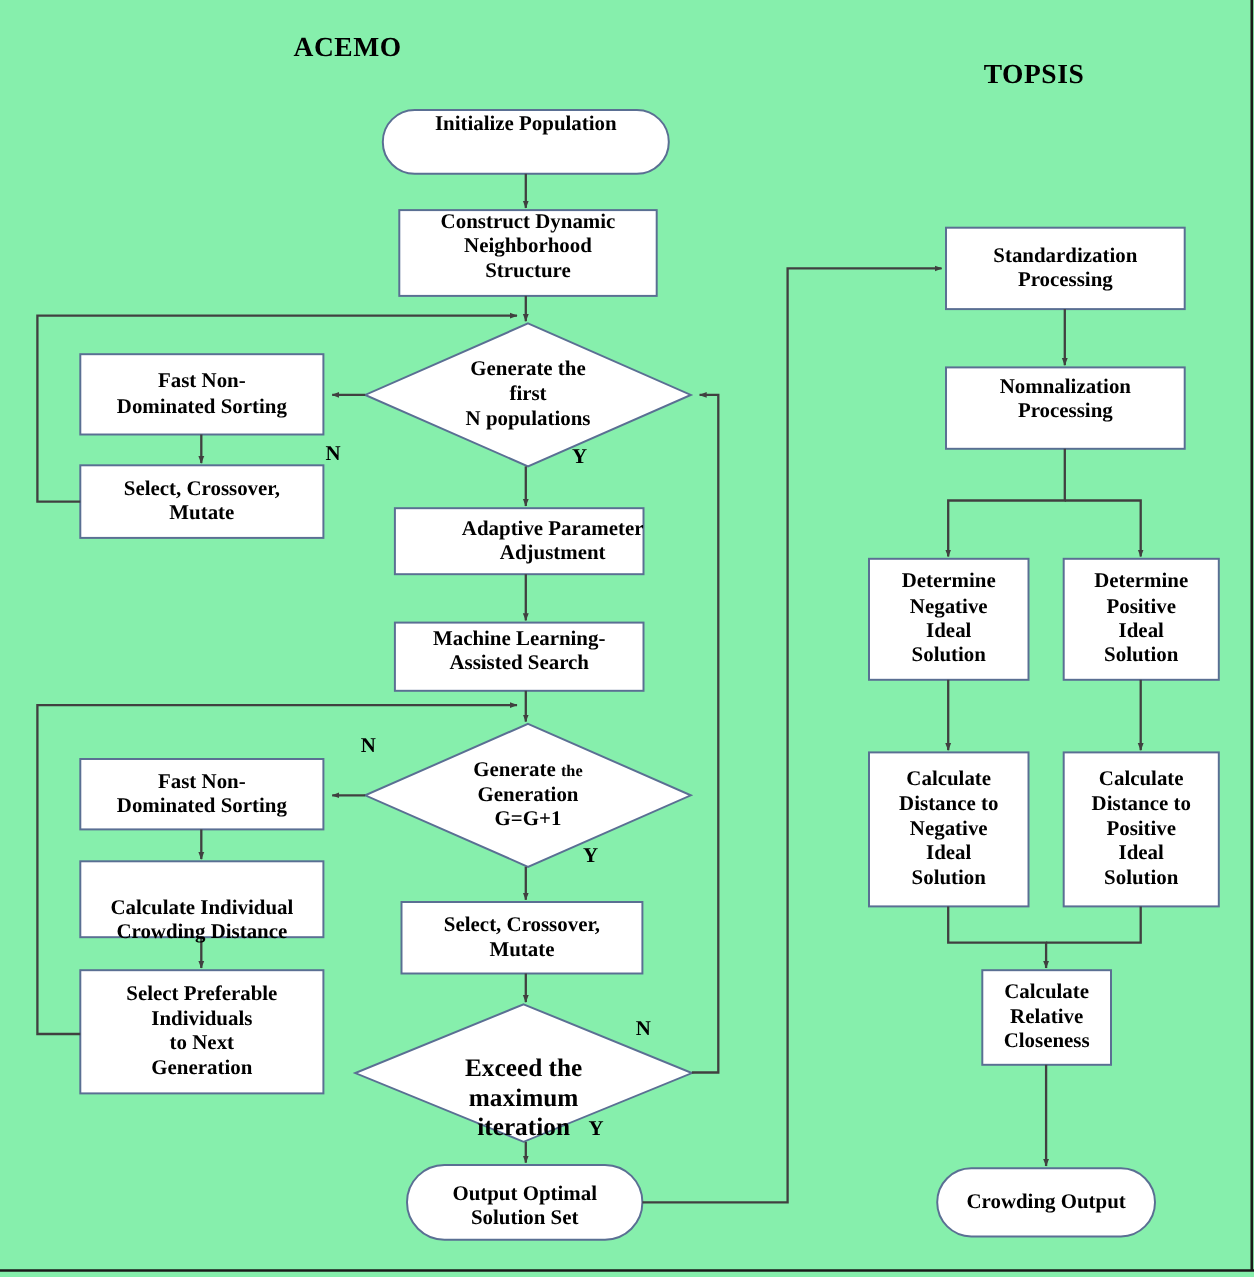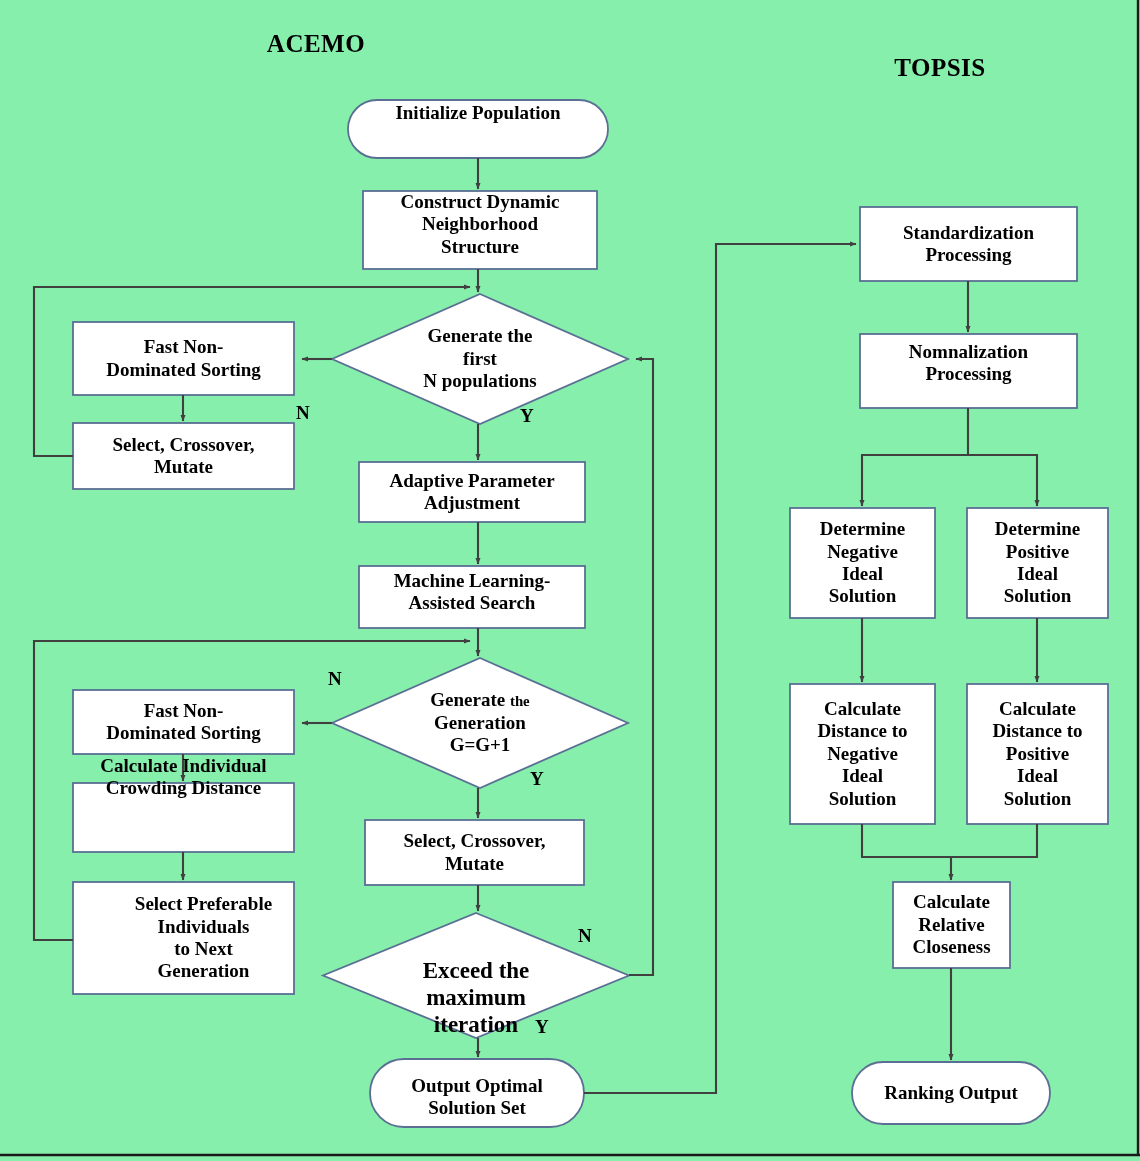--- a/index.html
+++ b/index.html
@@ -128,36 +128,36 @@
       </div>
       <div class="node-text" style="left: 332px; top: 294px; width: 296px; height: 130px; font-size: 19px;">
         <span>Generate the<br>first<br>N populations</span>
       </div>
       <div class="node-text" style="left: 73px; top: 322px; width: 221px; height: 73px; font-size: 19px;">
         <span>Fast Non-<br>Dominated Sorting</span>
       </div>
       <div class="node-text" style="left: 73px; top: 423px; width: 221px; height: 66px; font-size: 19px;">
         <span>Select, Crossover,<br>Mutate</span>
       </div>
-      <div class="node-text" style="left: 359px; top: 462px; width: 226px; height: 60px; font-size: 19px;">
+      <div class="node-text" style="left: 359px; top: 462px; width: 226px; height: 60px; font-size: 19px; justify-content: flex-end;">
         <span>Adaptive Parameter<br>Adjustment</span>
       </div>
       <div class="node-text" style="left: 359px; top: 566px; width: 226px; height: 52px; font-size: 19px;">
         <span>Machine Learning-<br>Assisted Search</span>
       </div>
       <div class="node-text" style="left: 332px; top: 658px; width: 296px; height: 130px; font-size: 19px;">
         <span>Generate <span class="small-word">the</span><br>Generation<br>G=G+1</span>
       </div>
       <div class="node-text" style="left: 73px; top: 690px; width: 221px; height: 64px; font-size: 19px;">
         <span>Fast Non-<br>Dominated Sorting</span>
       </div>
-      <div class="node-text" style="left: 73px; top: 747px; width: 221px; height: 60px; font-size: 19px;">
+      <div class="node-text" style="left: 73px; top: 807px; width: 221px; height: 60px; font-size: 19px;">
         <span>Calculate Individual<br>Crowding Distance</span>
       </div>
-      <div class="node-text" style="left: 73px; top: 882px; width: 221px; height: 112px; font-size: 19px; margin-left: 20px;">
+      <div class="node-text" style="left: 73px; top: 882px; width: 221px; height: 112px; font-size: 19px;">
         <span>Select Preferable<br>Individuals<br>to Next<br>Generation</span>
       </div>
       <div class="node-text" style="left: 365px; top: 820px; width: 219px; height: 65px; font-size: 19px;">
         <span>Select, Crossover,<br>Mutate</span>
       </div>
       <div class="node-text" style="left: 323px; top: 935px; width: 306px; height: 125px; font-size: 23px;">
         <span>Exceed the<br>maximum<br>iteration</span>
       </div>
       <div class="node-text" style="left: 370px; top: 1059px; width: 214px; height: 76px; font-size: 19px;">
         <span>Output Optimal<br>Solution Set</span>
@@ -177,21 +177,21 @@
       <div class="node-text" style="left: 790px; top: 684px; width: 145px; height: 140px; font-size: 19px;">
         <span>Calculate<br>Distance to<br>Negative<br>Ideal<br>Solution</span>
       </div>
       <div class="node-text" style="left: 967px; top: 684px; width: 141px; height: 140px; font-size: 19px;">
         <span>Calculate<br>Distance to<br>Positive<br>Ideal<br>Solution</span>
       </div>
       <div class="node-text" style="left: 893px; top: 882px; width: 117px; height: 86px; font-size: 19px;">
         <span>Calculate<br>Relative<br>Closeness</span>
       </div>
       <div class="node-text" style="left: 852px; top: 1062px; width: 198px; height: 62px; font-size: 19px;">
-        <span>Ranking Output</span>
+        <span>Crowding Output</span>
       </div>
     </div>
 
   <div id="elabels">
       <div class="edge-label" style="left: 296px; top: 402px;">N</div>
       <div class="edge-label" style="left: 520px; top: 405px;">Y</div>
       <div class="edge-label" style="left: 328px; top: 668px;">N</div>
       <div class="edge-label" style="left: 530px; top: 768px;">Y</div>
       <div class="edge-label" style="left: 578px; top: 925px;">N</div>
       <div class="edge-label" style="left: 535px; top: 1016px;">Y</div>

